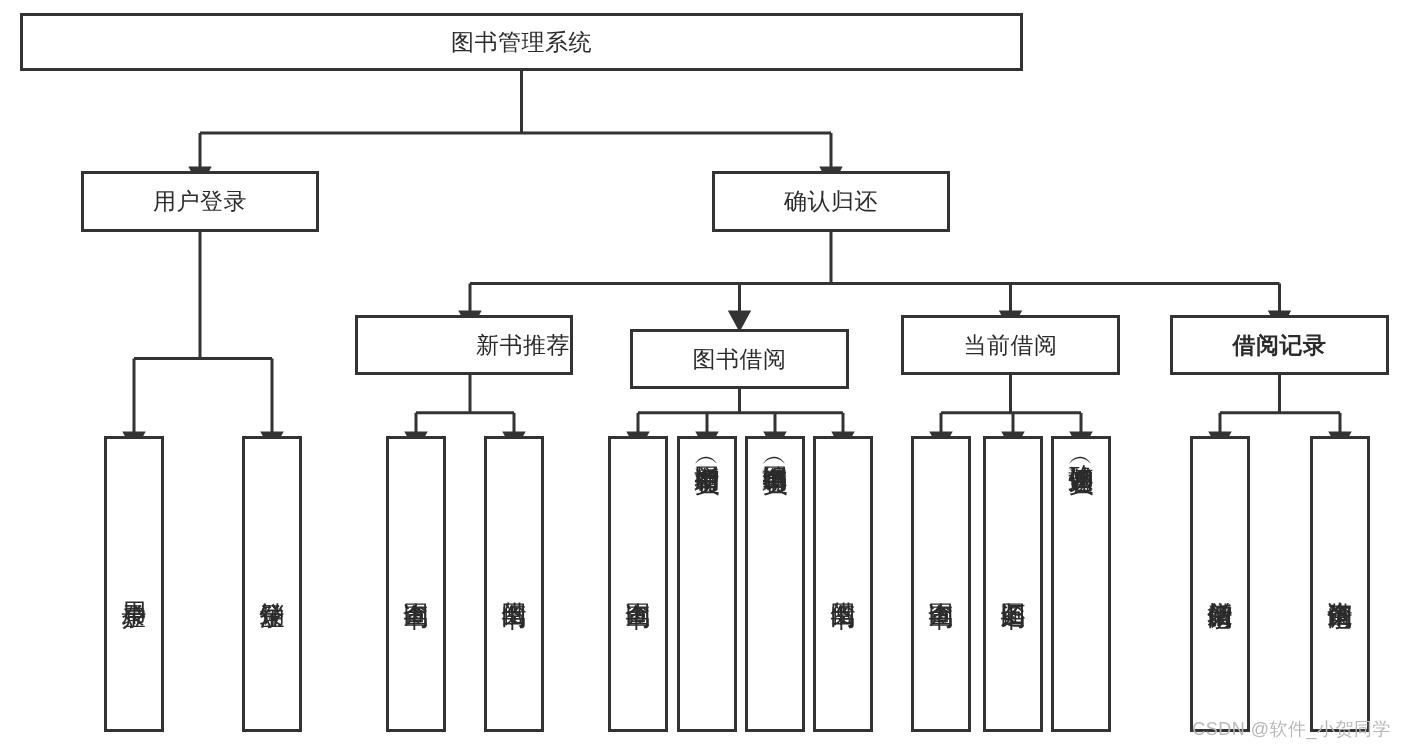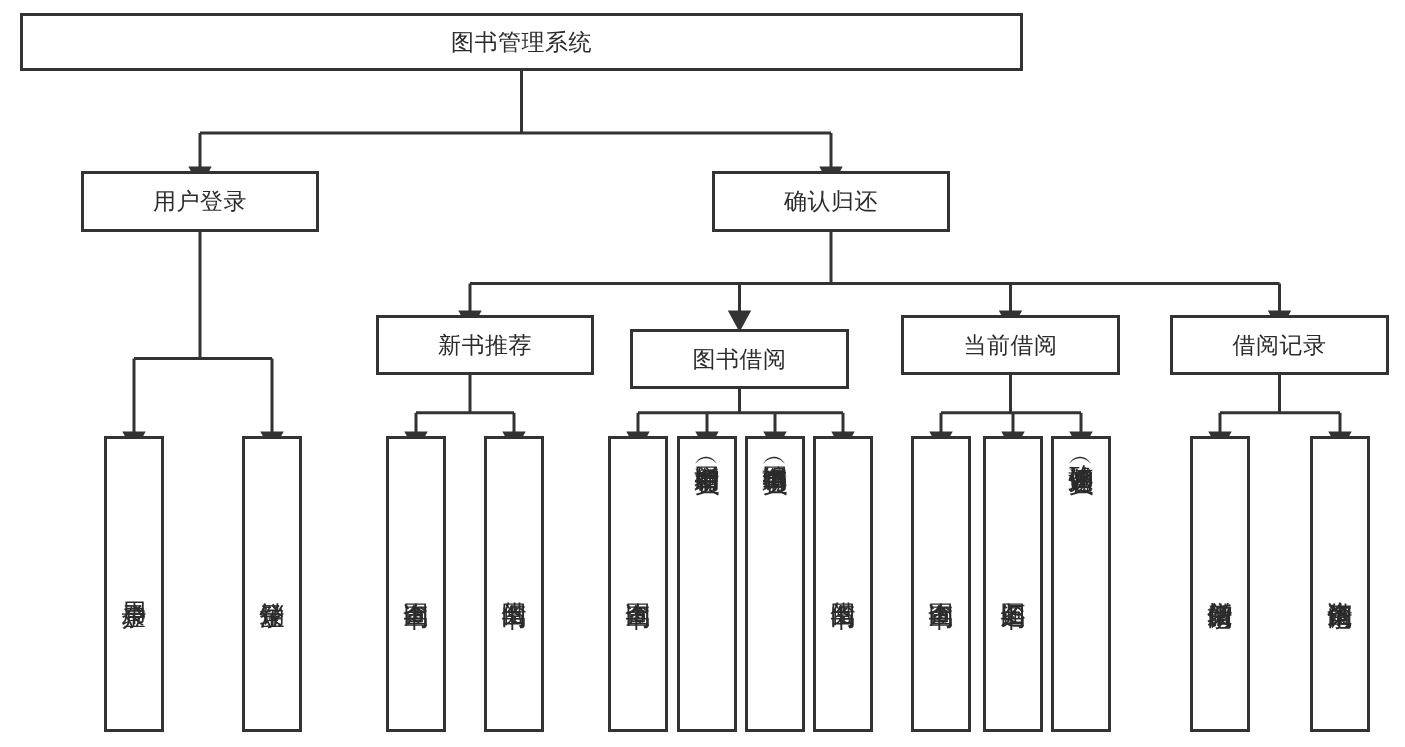--- a/index.html
+++ b/index.html
@@ -121,30 +121,30 @@
   <div id="node-layer">
       <div class="node" style="left: 20px; top: 13px; width: 1003px; height: 58px;">
         <span class="label">图书管理系统</span>
       </div>
       <div class="node" style="left: 81px; top: 171px; width: 238px; height: 61px;">
         <span class="label">用户登录</span>
       </div>
       <div class="node" style="left: 712px; top: 171px; width: 238px; height: 61px;">
         <span class="label">确认归还</span>
       </div>
-      <div class="node" style="left: 376px; top: 315px; width: 218px; height: 60px;">
+      <div class="node" style="left: 355px; top: 315px; width: 218px; height: 60px; justify-content: flex-end;">
         <span class="label">新书推荐</span>
       </div>
       <div class="node" style="left: 630px; top: 315px; width: 219px; height: 60px; margin-top: 14px;">
         <span class="label">图书借阅</span>
       </div>
       <div class="node" style="left: 901px; top: 315px; width: 219px; height: 60px;">
         <span class="label">当前借阅</span>
       </div>
-      <div class="node" style="left: 1170px; top: 315px; width: 219px; height: 60px;">
+      <div class="node" style="left: 1170px; top: 315px; width: 219px; height: 60px; font-weight: bold;">
         <span class="label">借阅记录</span>
       </div>
       <div class="node leaf centered" style="left: 104px; top: 436px; width: 60px; height: 296px;">
         <span class="label">用户登录</span>
       </div>
       <div class="node leaf centered" style="left: 242px; top: 436px; width: 60px; height: 296px;">
         <span class="label">注销登录</span>
       </div>
       <div class="node leaf centered" style="left: 386px; top: 436px; width: 60px; height: 296px;">
         <span class="label">查询图书</span>
@@ -174,13 +174,14 @@
         <span class="label">确认归还（管理员）</span>
       </div>
       <div class="node leaf centered" style="left: 1190px; top: 436px; width: 60px; height: 296px;">
         <span class="label">新增借阅记录</span>
       </div>
       <div class="node leaf centered" style="left: 1310px; top: 436px; width: 60px; height: 296px;">
         <span class="label">查询借阅记录</span>
       </div>
     </div>
 
+  <div class="watermark">CSDN @软件_小贺同学</div>
 </div>
 
 </body></html>

